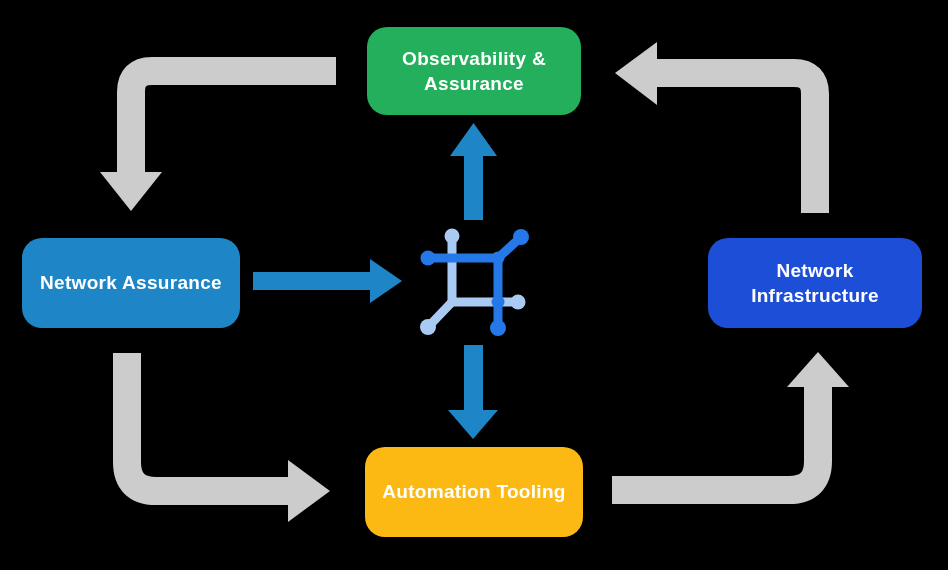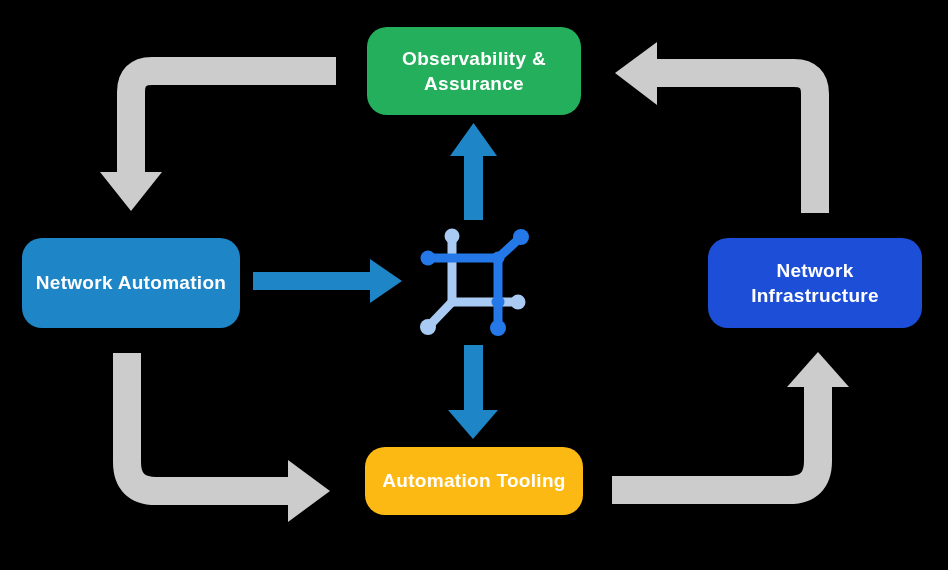--- a/index.html
+++ b/index.html
@@ -63,24 +63,24 @@
       <circle cx="498" cy="258" r="6.5" fill="#2478E8"></circle>
       <circle cx="498" cy="302" r="6.5" fill="#2478E8"></circle>
     </g>
   </svg>
 
   <div class="box" style="left: 367px; top: 27px; width: 214px; height: 88px; background: rgb(35, 175, 91);">
     <span class="box-label">Observability &amp; Assurance</span>
   </div>
 
   <div class="box" style="left: 22px; top: 238px; width: 218px; height: 90px; background: rgb(30, 134, 199);">
-    <span class="box-label">Network Automation</span>
+    <span class="box-label">Network Assurance</span>
   </div>
 
   <div class="box" style="left: 708px; top: 238px; width: 214px; height: 90px; background: #1d4ed8;">
     <span class="box-label">Network Infrastructure</span>
   </div>
 
-  <div class="box" style="left: 365px; top: 447px; width: 218px; height: 68px; background: rgb(253, 185, 19);">
+  <div class="box" style="left: 365px; top: 447px; width: 218px; height: 90px; background: rgb(253, 185, 19);">
     <span class="box-label">Automation Tooling</span>
   </div>
 
 </div>
 
 </body></html>

